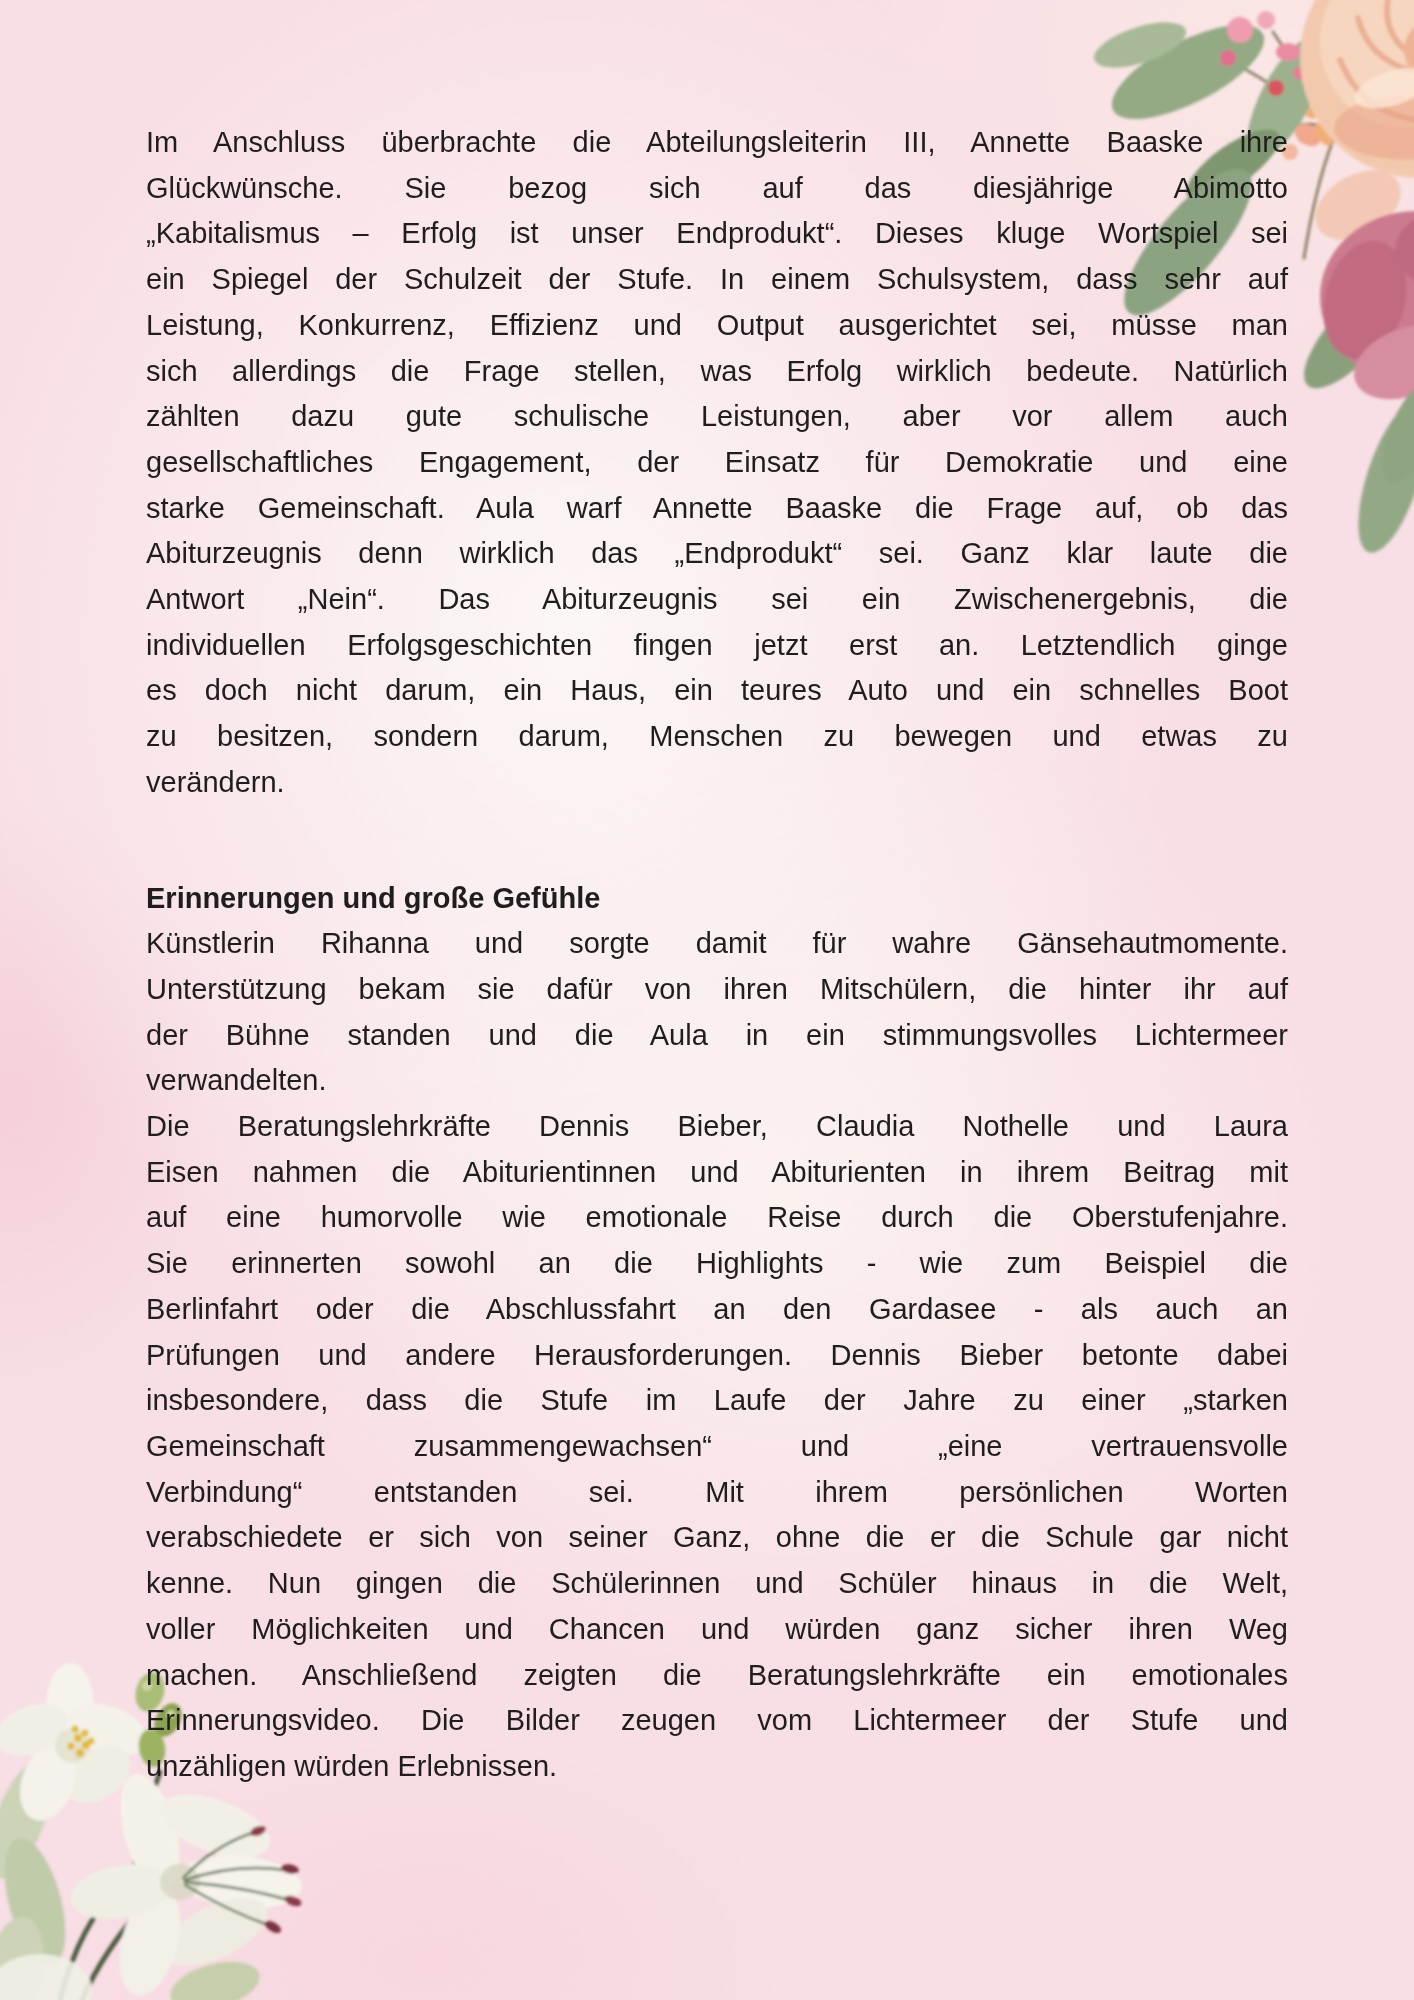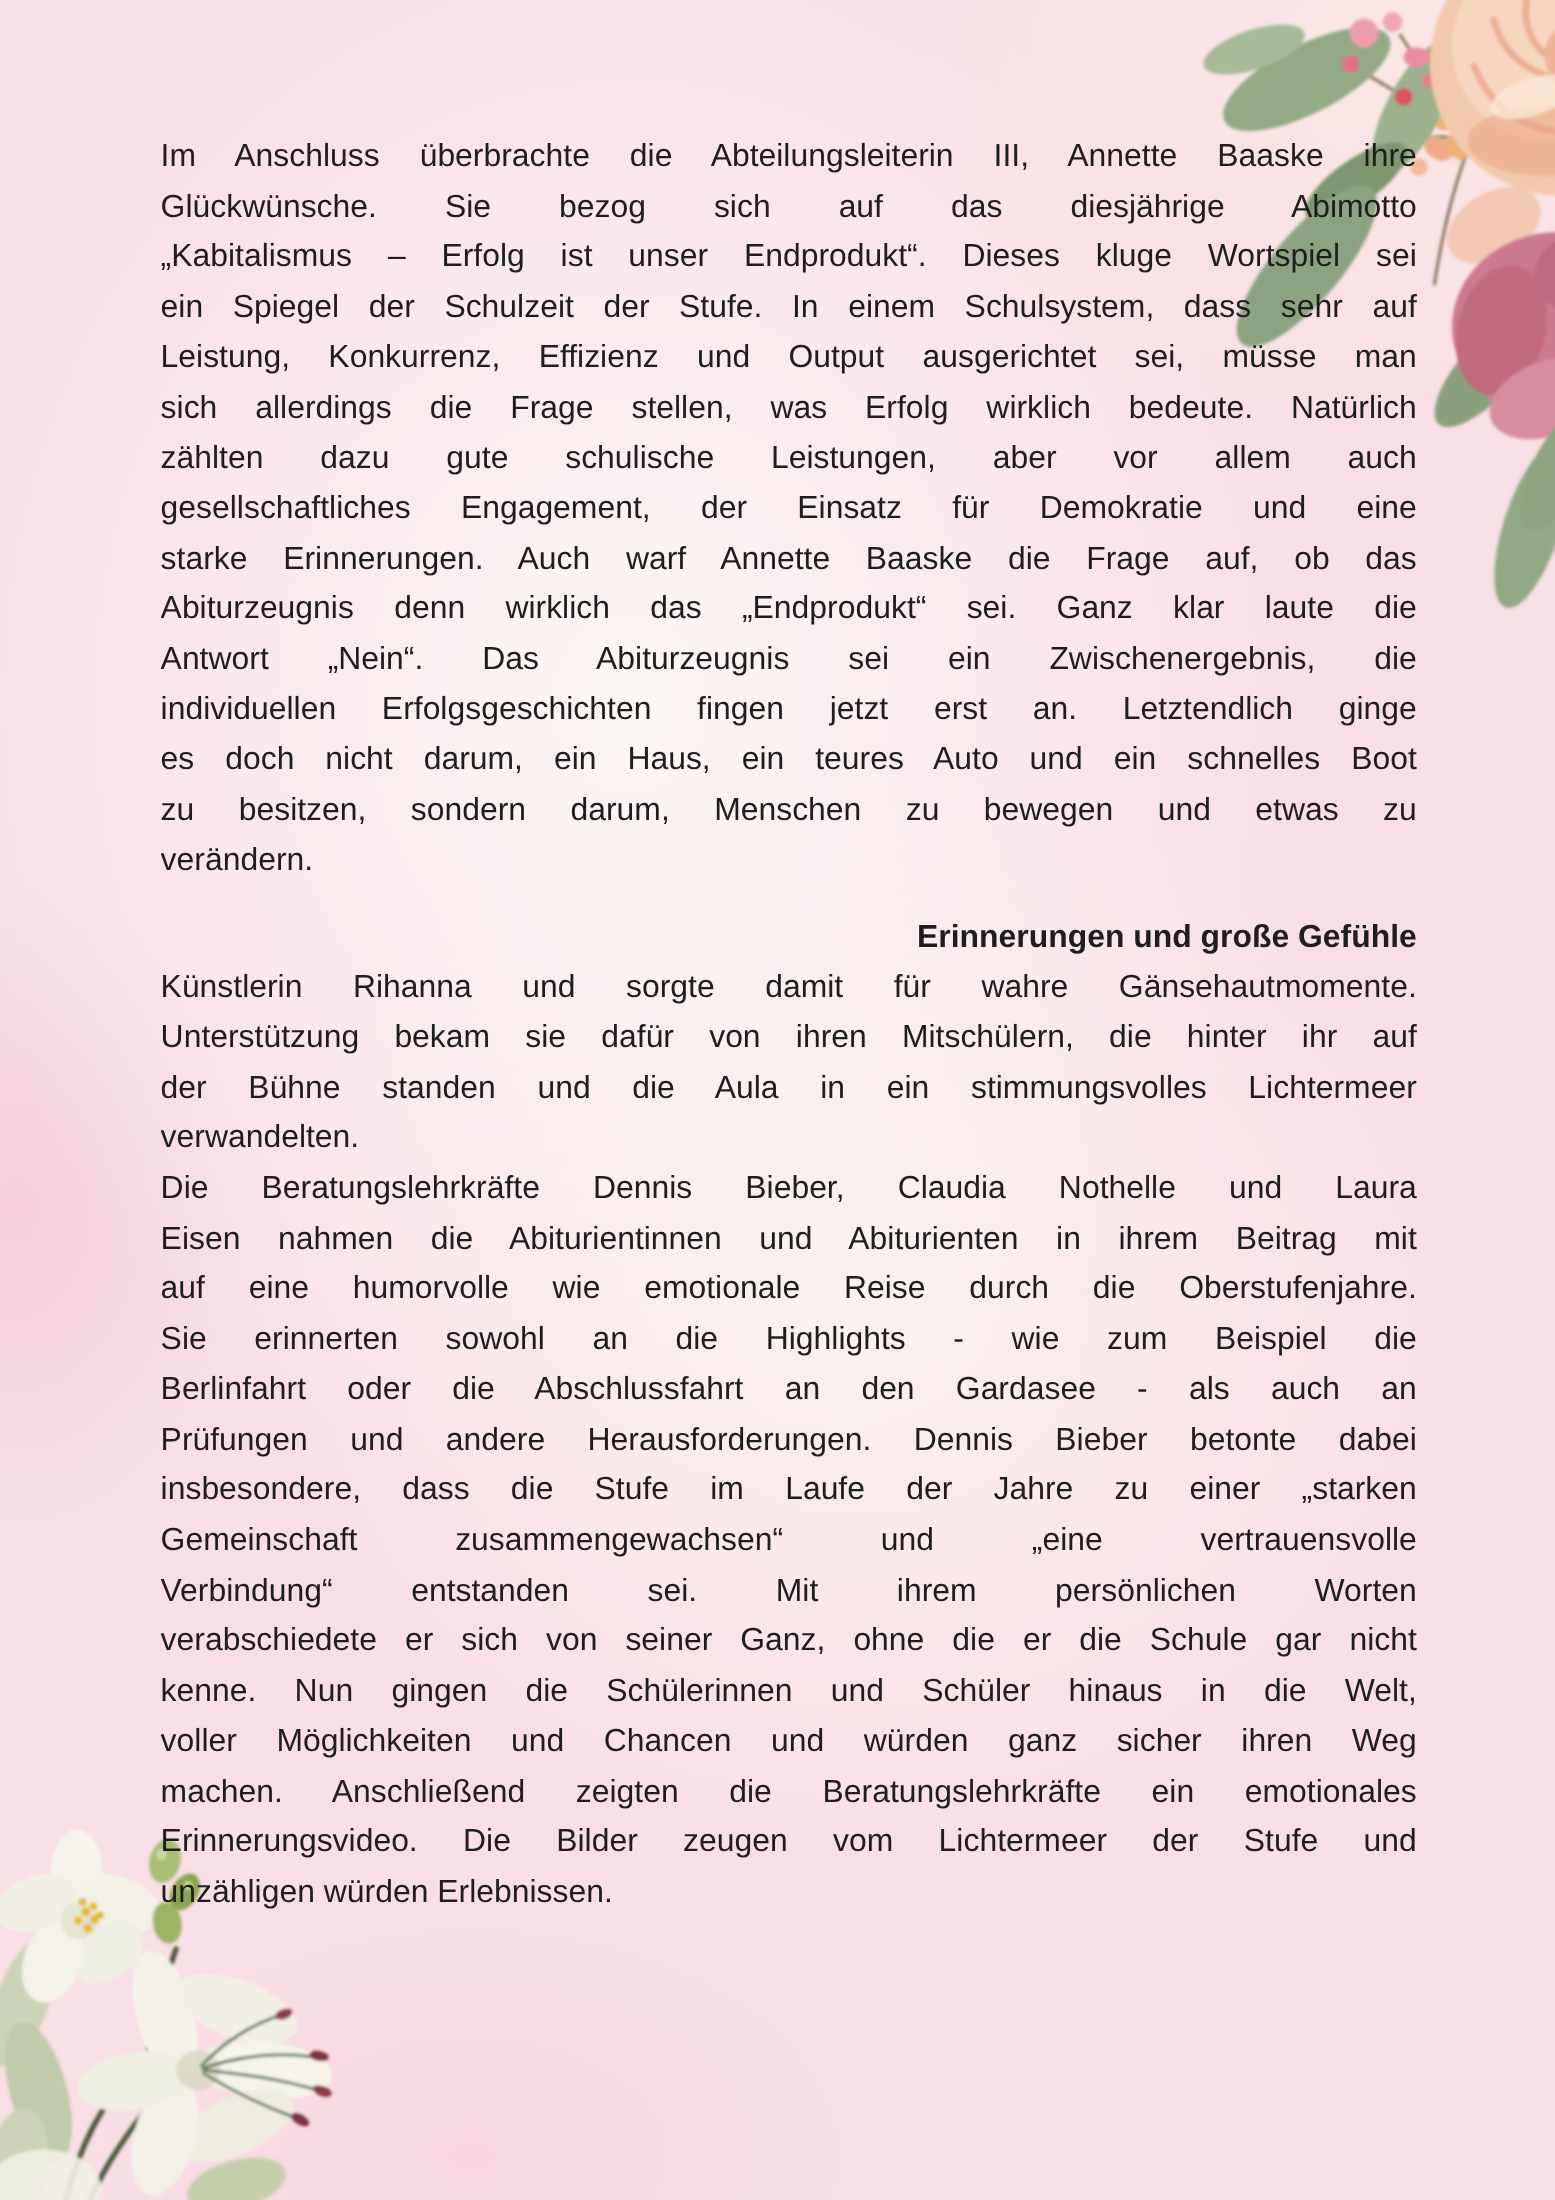--- a/index.html
+++ b/index.html
@@ -29,23 +29,23 @@
     font-size: 29px;
     line-height: 45.7px;
     color: #1f1e1e;
     letter-spacing: 0px;
   }
 
   .jline { text-align: justify; text-align-last: justify; white-space: normal; }
   .jline.last { text-align-last: left; }
 
   .section-heading {
-    margin-top: 24px;
+    margin-top: 70px;
     font-weight: 700;
-    text-align: right;
+    text-align: left;
   }
 
   .floral { position: absolute; pointer-events: none; }
   .floral-tr { top: 0; right: 0; }
   .floral-bl { bottom: 0; left: 0; }
 </style>
 </head>
 <body>
 
 <div class="page">
@@ -178,21 +178,21 @@
   <div class="article">
     <div>
         <div class="jline">Im Anschluss überbrachte die Abteilungsleiterin III, Annette Baaske ihre</div>
         <div class="jline">Glückwünsche. Sie bezog sich auf das diesjährige Abimotto</div>
         <div class="jline">„Kabitalismus – Erfolg ist unser Endprodukt“. Dieses kluge Wortspiel sei</div>
         <div class="jline">ein Spiegel der Schulzeit der Stufe. In einem Schulsystem, dass sehr auf</div>
         <div class="jline">Leistung, Konkurrenz, Effizienz und Output ausgerichtet sei, müsse man</div>
         <div class="jline">sich allerdings die Frage stellen, was Erfolg wirklich bedeute. Natürlich</div>
         <div class="jline">zählten dazu gute schulische Leistungen, aber vor allem auch</div>
         <div class="jline">gesellschaftliches Engagement, der Einsatz für Demokratie und eine</div>
-        <div class="jline">starke Erinnerungen. Auch warf Annette Baaske die Frage auf, ob das</div>
+        <div class="jline">starke Gemeinschaft. Aula warf Annette Baaske die Frage auf, ob das</div>
         <div class="jline">Abiturzeugnis denn wirklich das „Endprodukt“ sei. Ganz klar laute die</div>
         <div class="jline">Antwort „Nein“. Das Abiturzeugnis sei ein Zwischenergebnis, die</div>
         <div class="jline">individuellen Erfolgsgeschichten fingen jetzt erst an. Letztendlich ginge</div>
         <div class="jline">es doch nicht darum, ein Haus, ein teures Auto und ein schnelles Boot</div>
         <div class="jline">zu besitzen, sondern darum, Menschen zu bewegen und etwas zu</div>
         <div class="jline last">verändern.</div>
       </div>
     <div class="section-heading">Erinnerungen und große Gefühle</div>
     <div>
         <div class="jline">Künstlerin Rihanna und sorgte damit für wahre Gänsehautmomente.</div>

